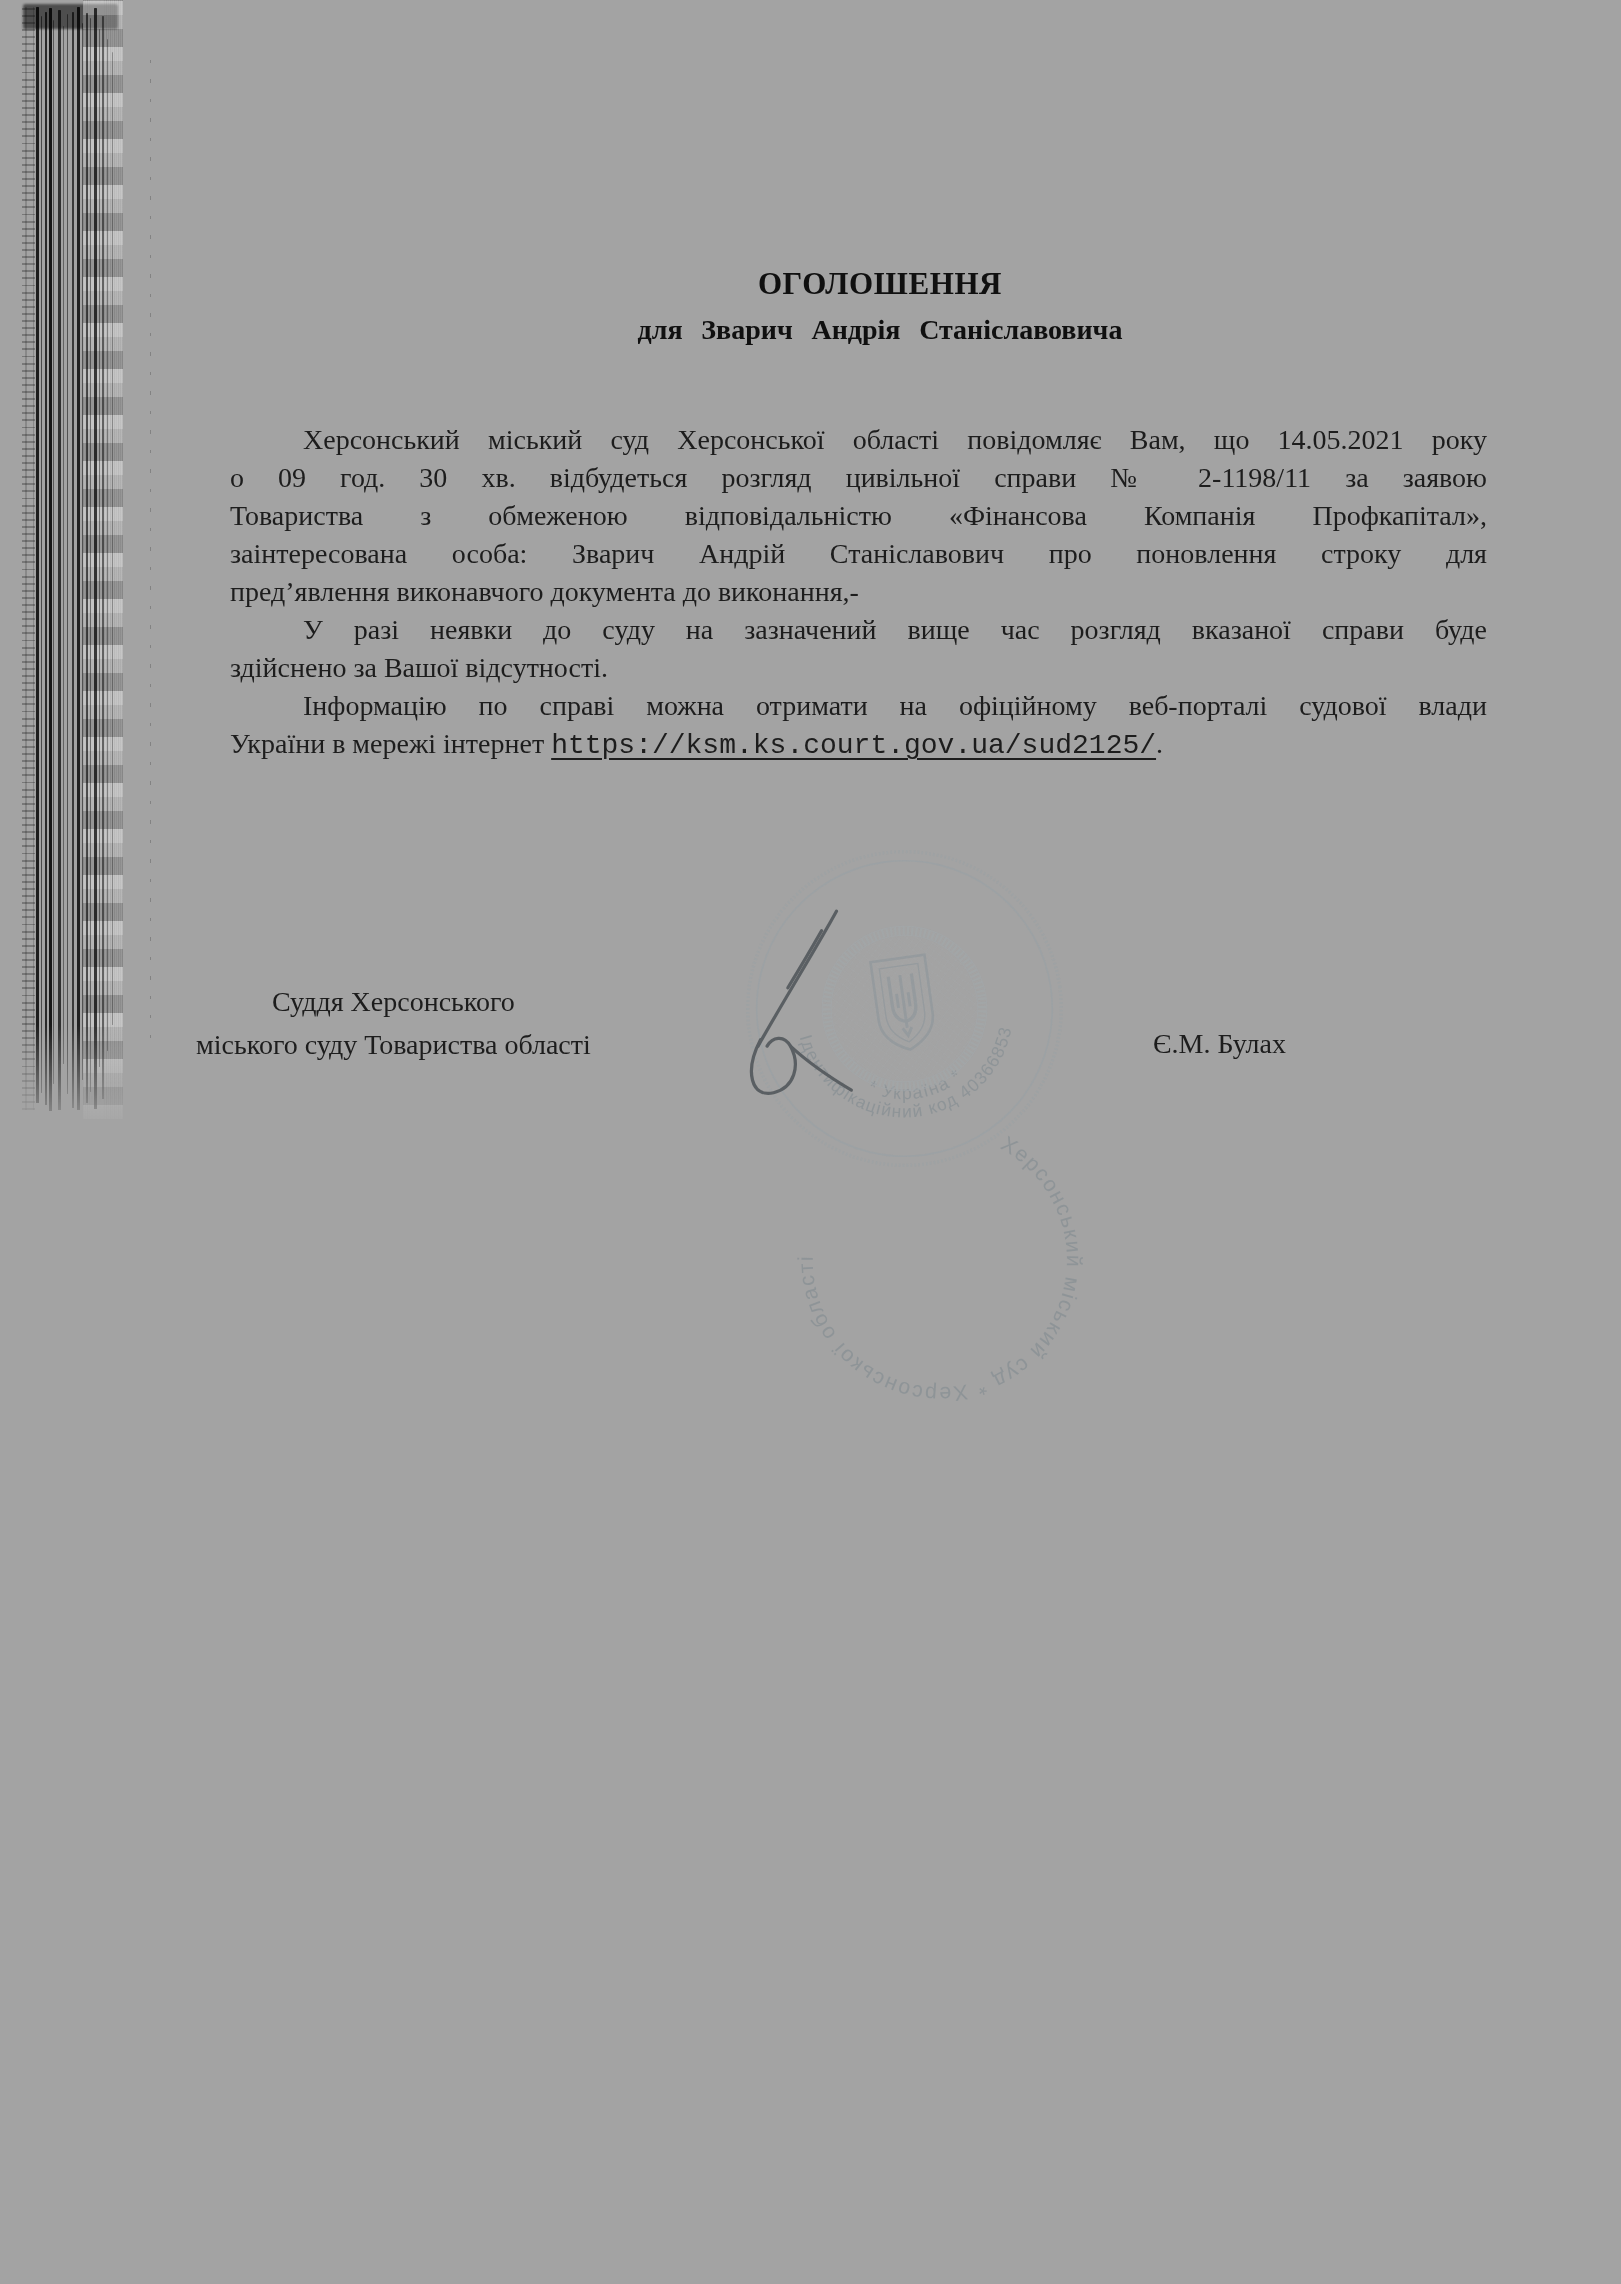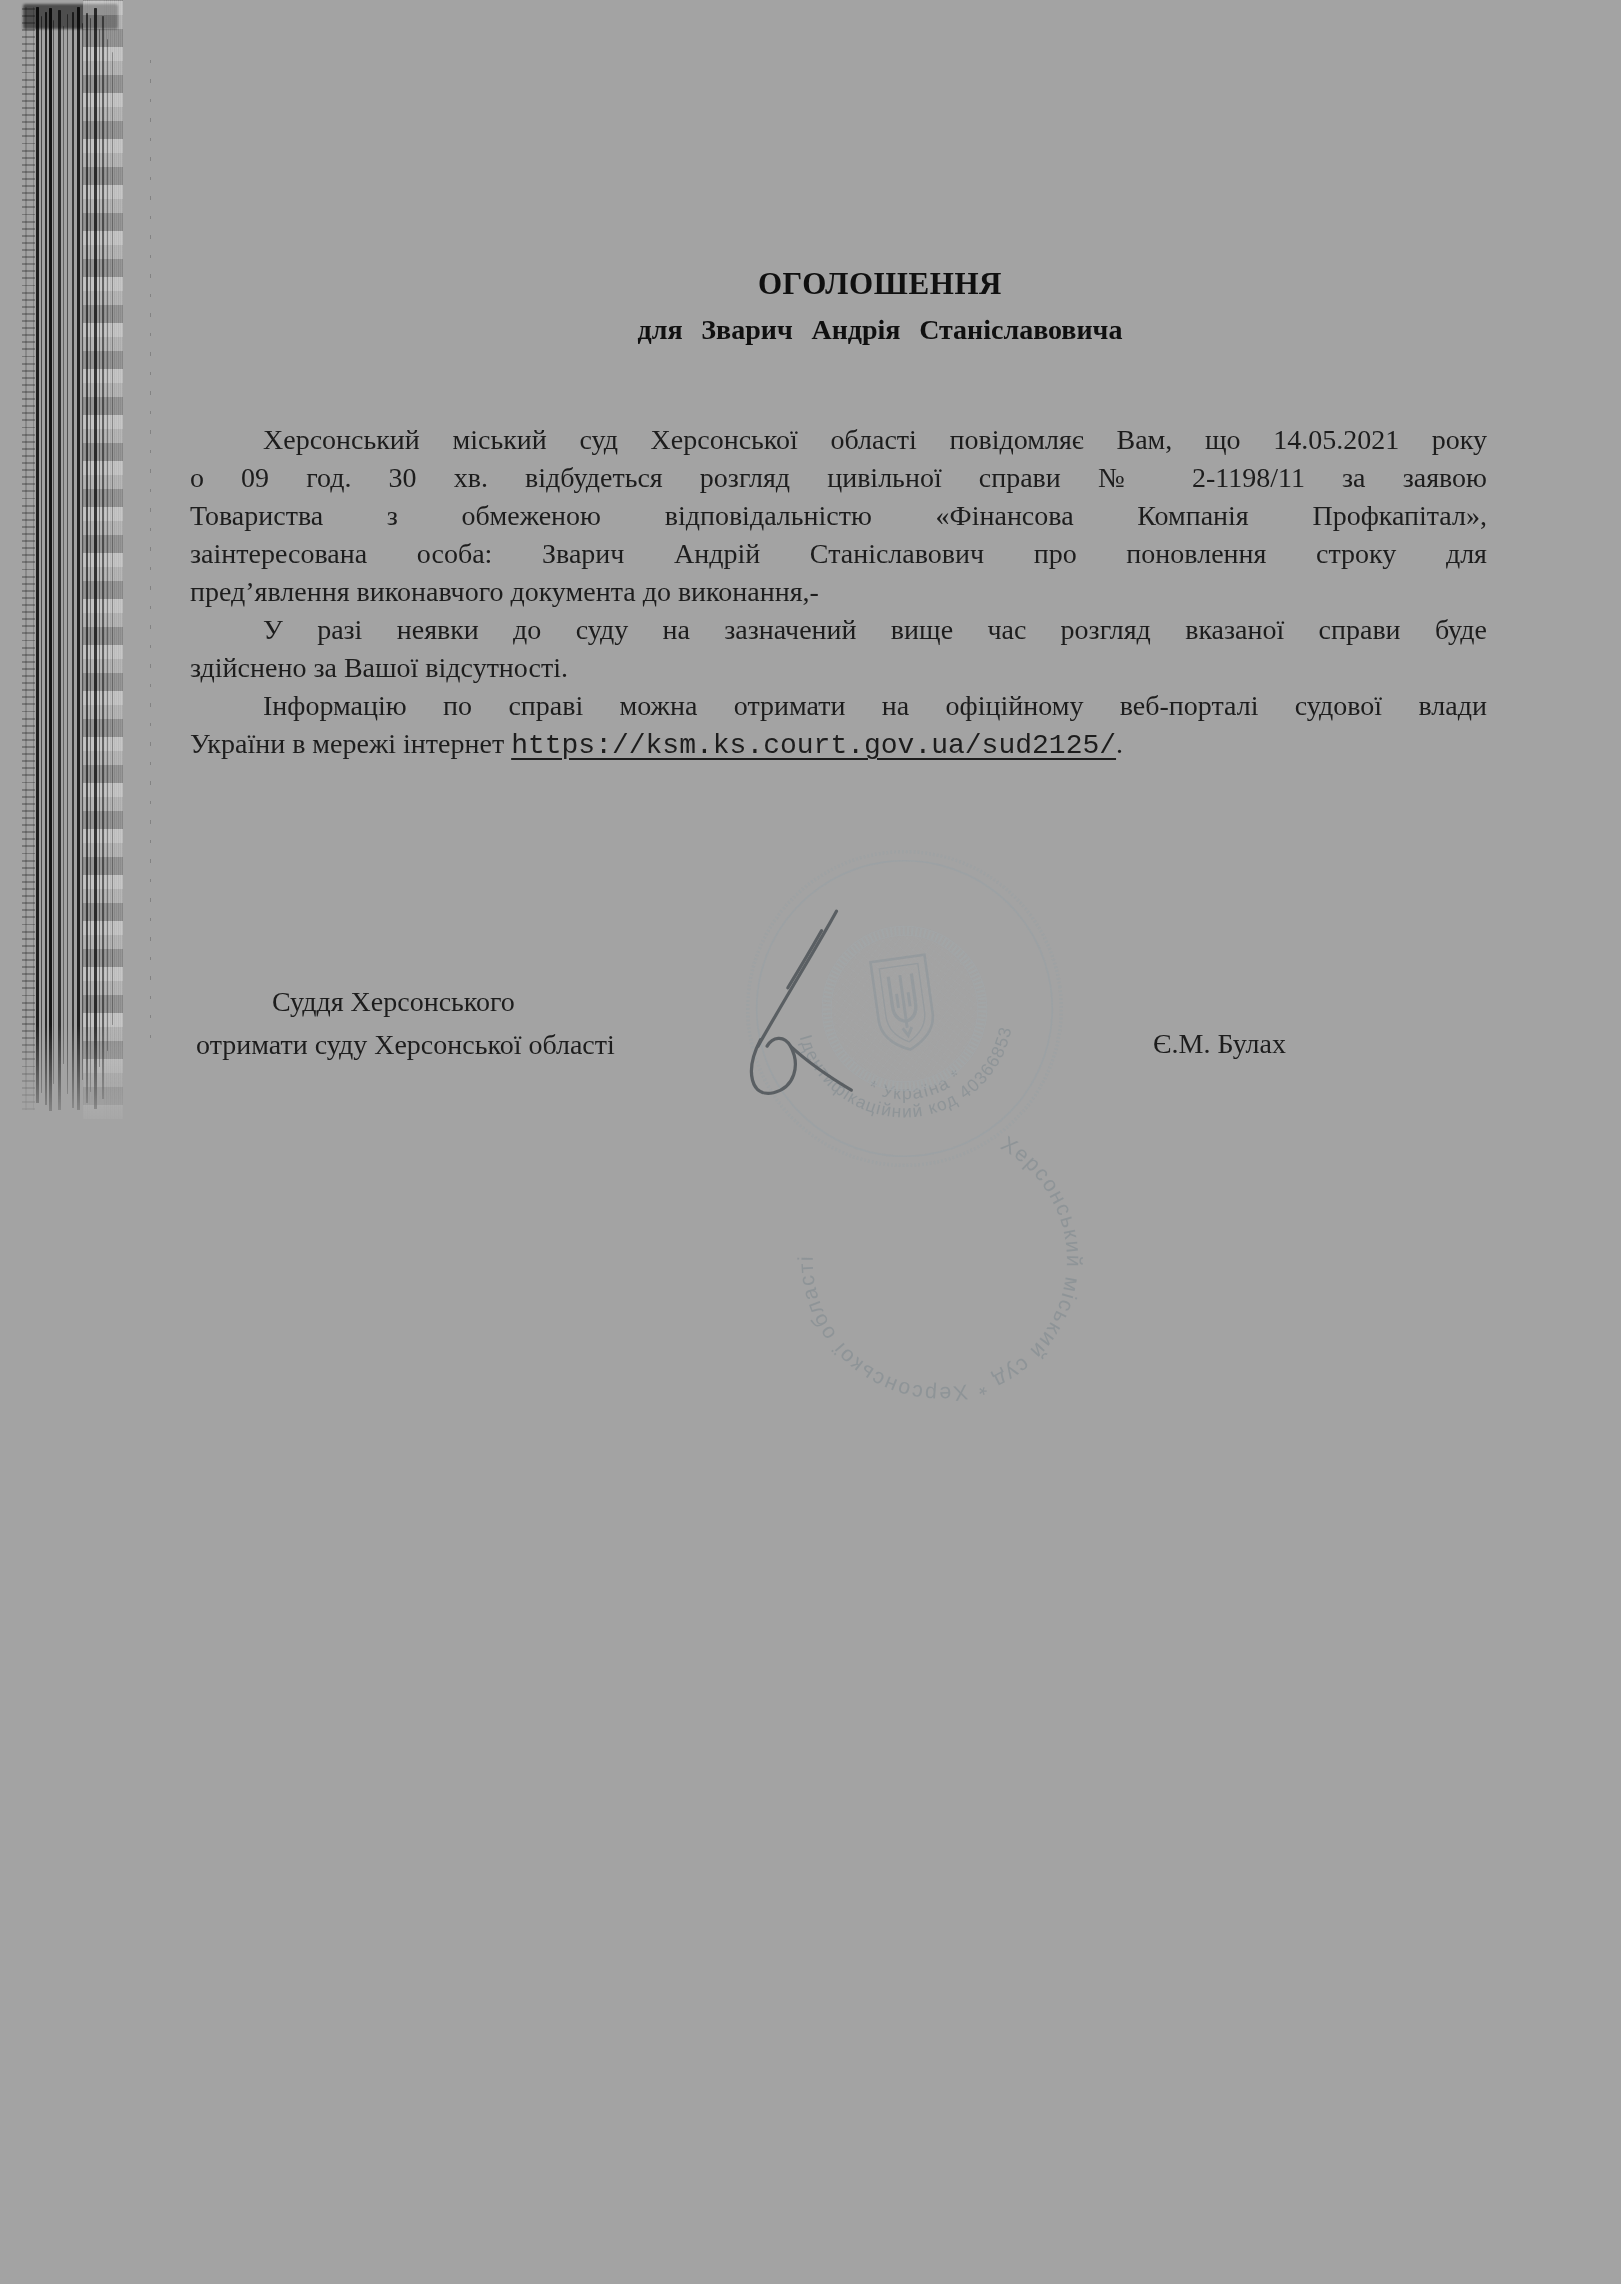--- a/index.html
+++ b/index.html
@@ -49,21 +49,21 @@
     text-align:center; padding-left:83px; box-sizing:border-box;
     font-weight:bold; color:#101010;
   }
   .title-l1 { font-size:31px; line-height:45px; letter-spacing:0.6px; }
   .title-l2 { font-size:28px; line-height:48px; word-spacing:11.7px; }
 
   .doc-body {
     position:absolute; left:190px; top:421px; width:1297px;
     font-size:28px; color:#1d1d1d; z-index:3;
   }
-  .line { height:38px; line-height:38px; text-align:justify; text-align-last:justify; white-space:normal; }
+  .line { height:38px; line-height:38px; text-align:justify; text-align-last:justify; white-space:normal;margin-left:40px; }
   .line.first { padding-left:73px; }
   .line.plast { text-align-last:left; }
   .url-text { text-decoration:underline; text-underline-offset:4.5px; text-decoration-thickness:1.9px; color:#1d1d1d;font-family:Liberation Mono, monospace; }
 
   .sig-block {
     position:absolute; left:196px; top:980px; width:636px;
     font-size:28px; line-height:43px; color:#1d1d1d; z-index:3;
   }
   .sig-l1 { padding-left:76px; }
   .sig-name {
@@ -121,21 +121,21 @@
       <div class="line">заінтересована особа: Зварич Андрій Станіславович про поновлення строку для</div>
       <div class="line plast">пред’явлення виконавчого документа до виконання,-</div>
       <div class="line first">У разі неявки до суду на зазначений вище час розгляд вказаної справи буде</div>
       <div class="line plast">здійснено за Вашої відсутності.</div>
       <div class="line first">Інформацію по справі можна отримати на офіційному веб-порталі судової влади</div>
       <div class="line plast"><span>України в мережі інтернет </span><span class="url-text">https://ksm.ks.court.gov.ua/sud2125/</span><span>.</span></div>
     </div>
 
   <div class="sig-block">
     <div class="sig-l1">Суддя Херсонського</div>
-    <div class="sig-l2">отримати суду Херсонської області</div>
+    <div class="sig-l2">міського суду Товариства області</div>
   </div>
   <div class="sig-name">Є.М. Булах</div>
 
   <svg class="stamp-svg" viewBox="-260 -260 520 520" xmlns="http://www.w3.org/2000/svg">
     <defs>
       <pattern id="xh" width="9" height="9" patternUnits="userSpaceOnUse" patternTransform="rotate(45)">
         <path d="M0,0 H9 M0,0 V9" stroke="#a6acaf" stroke-width="1.1" fill="none"></path>
       </pattern>
       <path id="ringOuter" d="M 0,196 A 196,196 0 1 1 -0.1,196" fill="none"></path>
       <path id="ringId" d="M -168,0 A 168,168 0 1 0 168,0" fill="none"></path>

